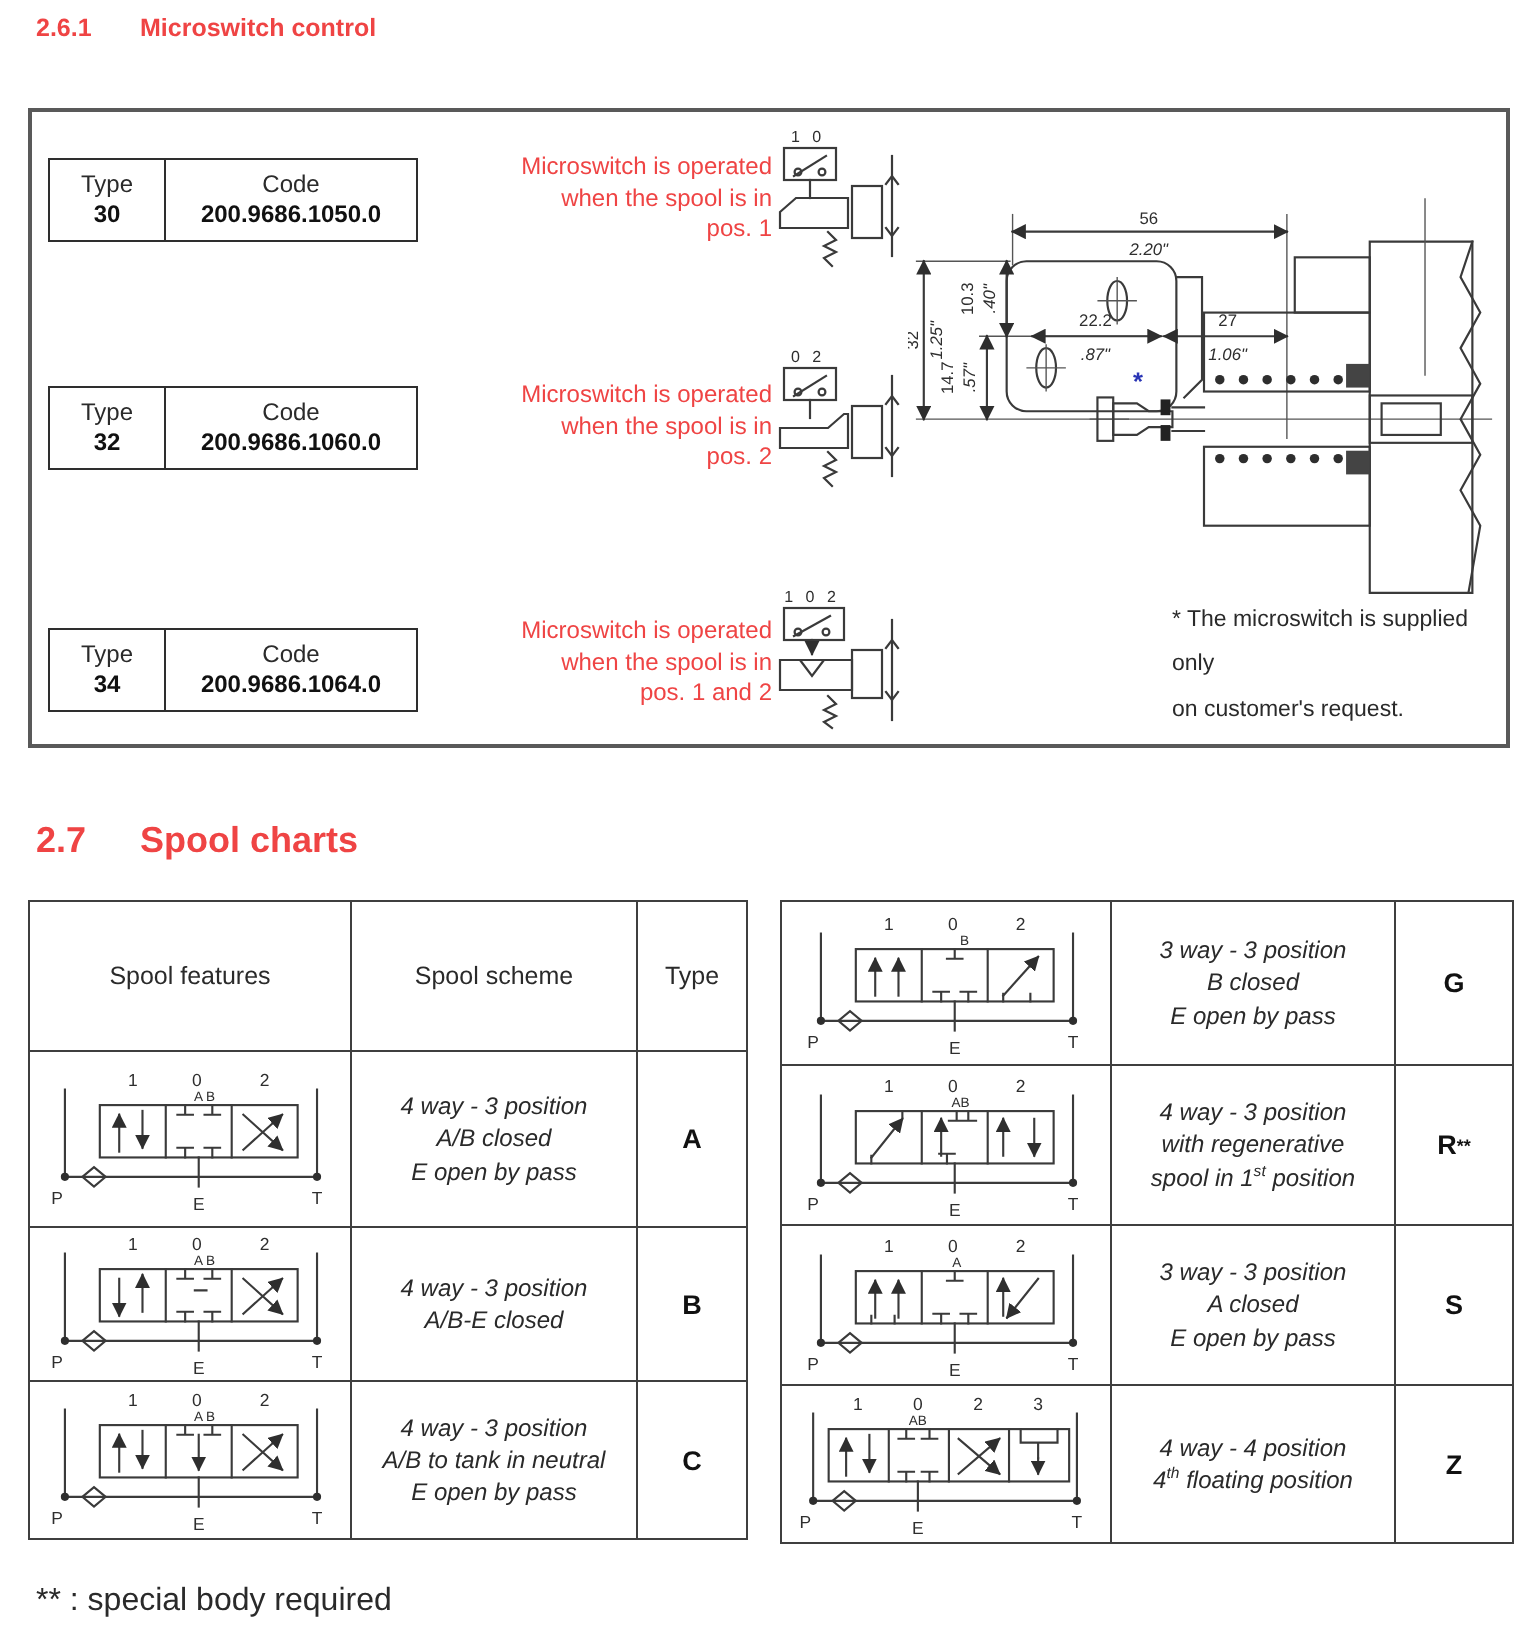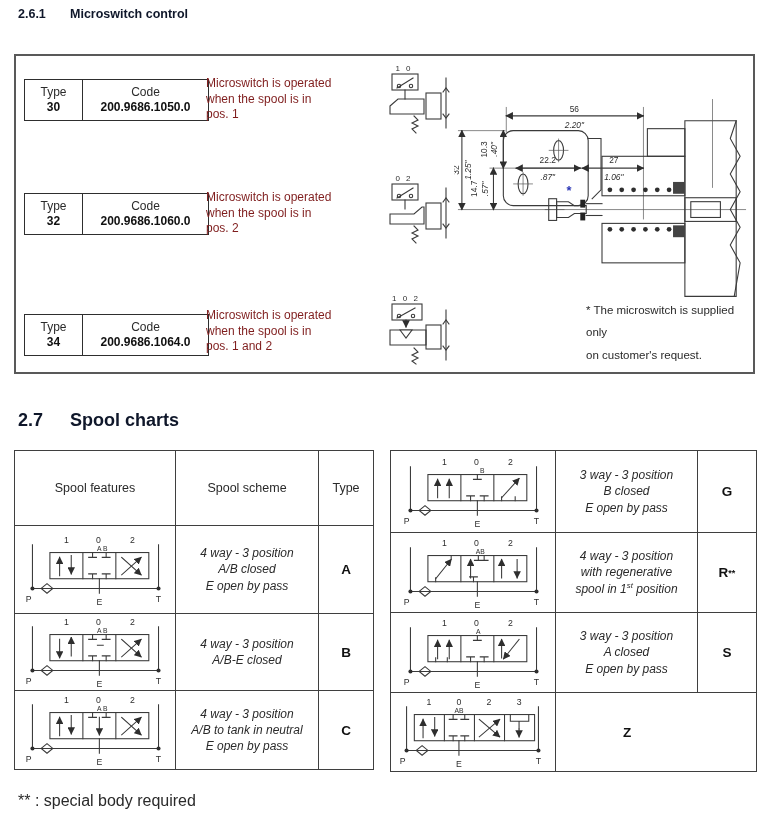--- a/index.html
+++ b/index.html
@@ -1,29 +1,29 @@
 <!DOCTYPE html>
 <html><head>
 <meta charset="utf-8">
 <style>
   html,body { margin:0; padding:0; background:#ffffff; }
   body { width:769px; height:825px; font-family:"Liberation Sans", sans-serif; color:#1c1c1c; }
   #page { position:relative; width:769px; height:825px; overflow:hidden; background:#fff; }
 
-  .sec-head { position:absolute; display:flex; font-weight:bold; font-size:12.5px; color:#0f172a; }
+  .sec-head { position:absolute; display:flex; font-weight:bold; font-size:12.5px; color:#ef4444; }
   .sec-num { width:52px; }
 
   
   .ms-box { position:absolute; left:14px; top:54px; width:737px; height:316px; border:2px solid #595959; }
   .mini-table { position:absolute; left:8px; width:183px; height:40px; border:1.5px solid #2e2e2e; display:flex; background:#fff; }
   .mini-cell { display:flex; flex-direction:column; align-items:center; justify-content:center; font-size:12px; color:#2b2b2b; line-height:1.25; }
   .mini-type { width:57px; border-right:1.5px solid #2e2e2e; }
   .mini-code { flex:1; }
   .mini-val { font-weight:bold; font-size:12px; color:#111; }
-  .ms-desc { position:absolute; left:190px; width:180px; text-align:left; font-size:12px; line-height:1.3; color:#7f1d1d; }
+  .ms-desc { position:absolute; left:190px; width:180px; text-align:right; font-size:12px; line-height:1.3; color:#ef4444; }
   .ms-sym { position:absolute; left:366px; width:72px; height:74px; }
   .ms-note { position:absolute; left:570px; top:243px; font-size:11.5px; line-height:1.95; color:#2a2a2a; }
   .ms-draw { position:absolute; left:438px; top:2px; width:296px; height:240px; }
 
   
   svg text { font-family:"Liberation Sans", sans-serif; font-size:9px; fill:#2e2e2e; }
   .ln { stroke:#3a3a3a; stroke-width:1.1; fill:none; stroke-linecap:square; }
   .thin { stroke:#555; stroke-width:0.7; fill:none; }
   .fillc { fill:#2e2e2e; }
   .swl { font-size:8px; letter-spacing:2px; }
@@ -504,19 +504,25 @@
           <path d="M24 58 l6 -5 6 5 -6 5 z"></path>
           <line x1="68" y1="48" x2="68" y2="63"></line>
         </g>
         <circle cx="14" cy="58" r="2.1" class="fillc"></circle>
           <circle cx="150" cy="58" r="2.1" class="fillc"></circle>
         <text x="10" y="72" text-anchor="middle">P</text>
         <text x="68" y="75" text-anchor="middle">E</text>
         <text x="150" y="72" text-anchor="middle">T</text>
       </svg>
     </div>
+    <div class="cell feat lr">
+      <div>
+        <span>4 way - 4 position</span><br>
+        <span>4</span><sup>th</sup><span> floating position</span>
+      </div>
+    </div>
     <div class="cell type lc lr">
         <span>Z</span>
       </div>
   </div>
 
   <div class="footnote">** : special body required</div>
 </div>
 
 </body></html>

